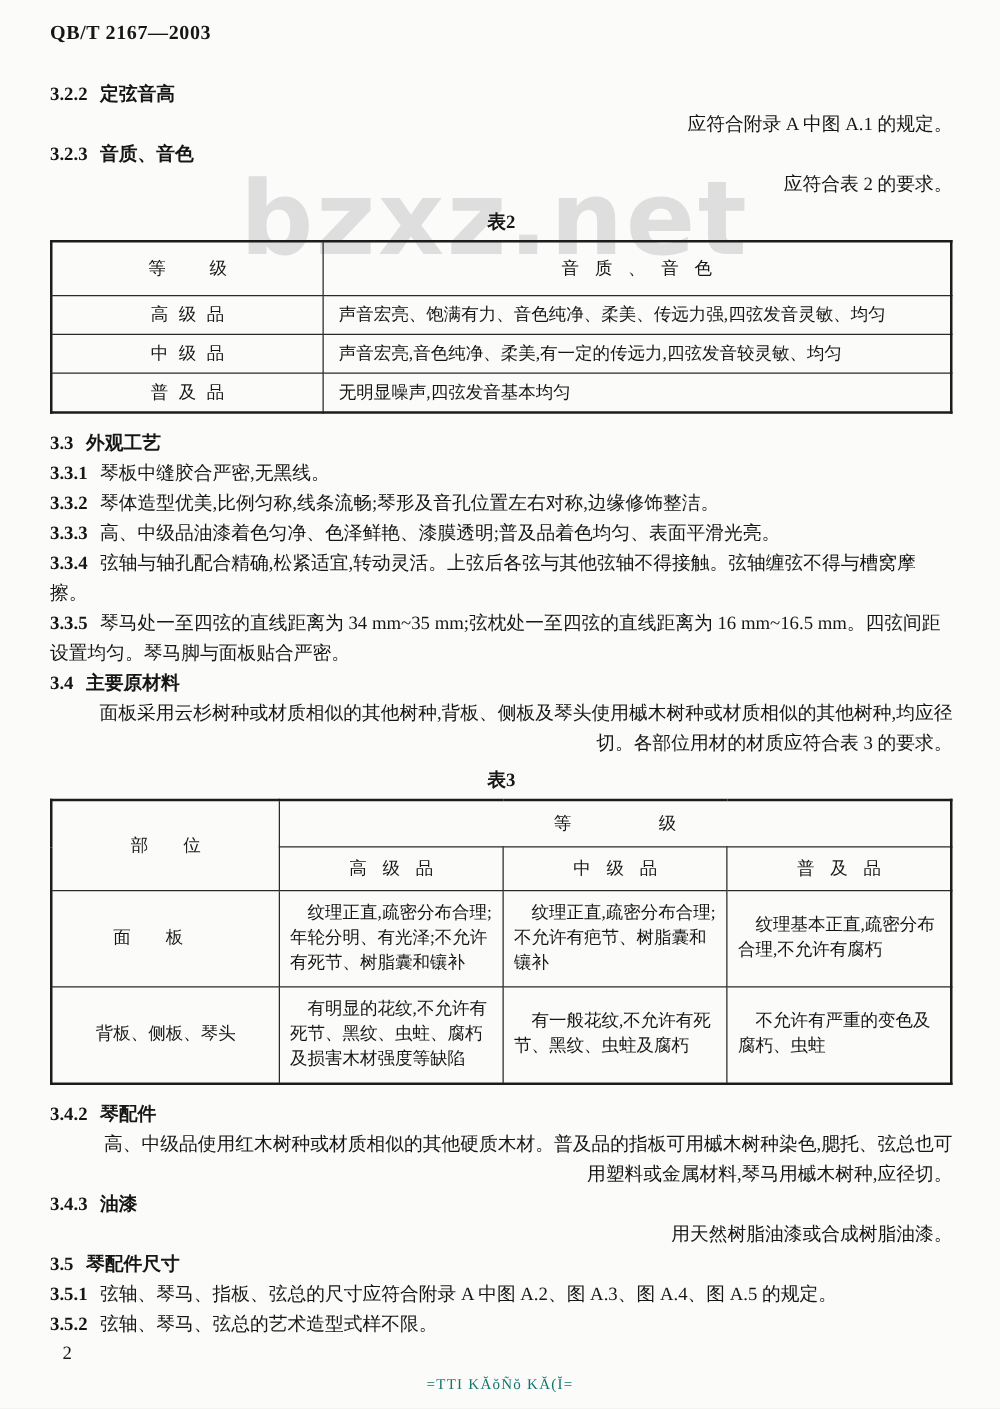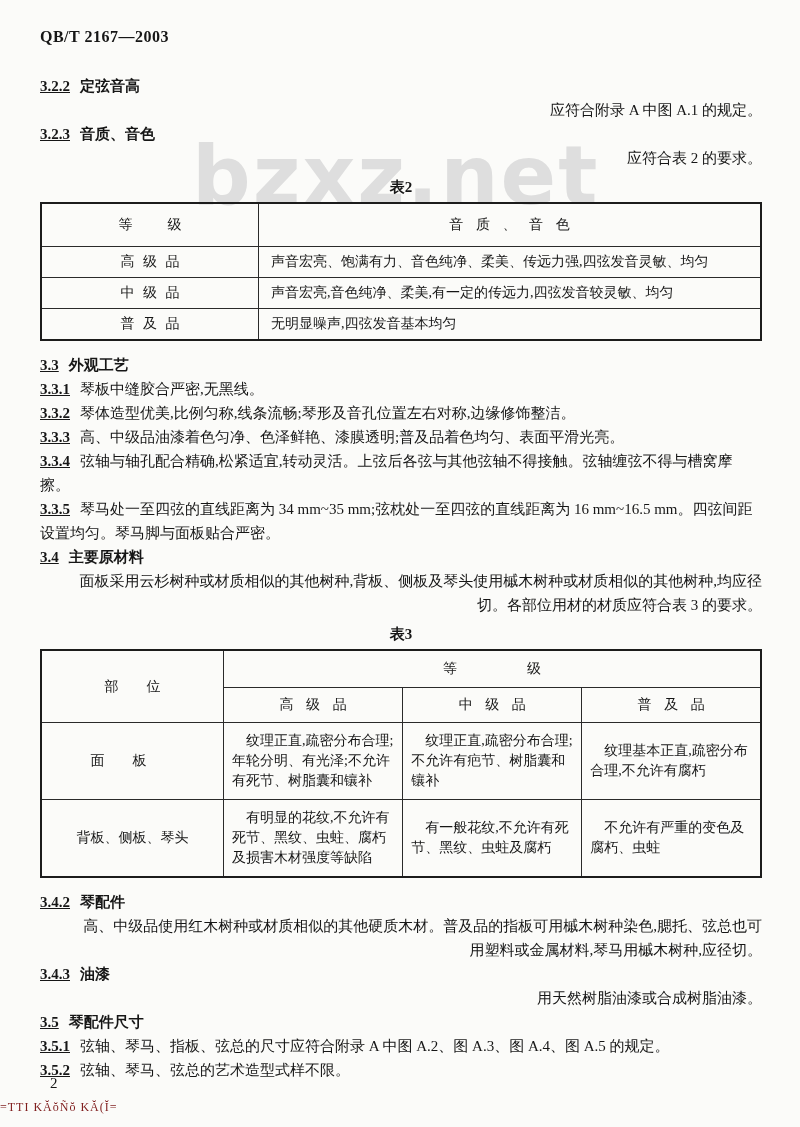--- a/index.html
+++ b/index.html
@@ -8,27 +8,27 @@
     width:800px;height:1127px;
     margin:0 auto;
     background:#fbfbf9;
     overflow:hidden;
     font-family:"Liberation Serif","DejaVu Serif",serif;
     color:#161616;
   }
   #content{
     position:relative;
     z-index:1;
-    padding:28px 38px 0 40px;
+    padding:18px 38px 0 40px;
     filter:blur(0.3px);
   }
   .doccode{font-weight:bold;font-size:16px;letter-spacing:0.5px;}
   .gap-lg{height:28px;}
   .para{margin:0;font-size:15px;line-height:24px;}
-  .para .num{font-weight:bold;margin-right:10px;text-decoration:underline;}
+  .para .num{font-weight:bold;margin-right:10px;}
   .heading{font-weight:bold;}
   .indent{text-indent:2em;text-align:right;}
   .caption{
     margin:8px 0 5px 0;
     text-align:center;
     font-weight:bold;
     font-size:15px;
   }
   table.t{
     border-collapse:collapse;
@@ -80,23 +80,23 @@
     position:absolute;
     z-index:1;
     left:50px;top:1075px;
     font-size:15px;
   }
   #wm-bottom{
     position:absolute;
     z-index:1;
     left:0;top:1100px;
     width:100%;
-    text-align:left;
+    text-align:center;
     font-size:12px;
-    color:#7f1d1d;
+    color:#0f766e;
     letter-spacing:1px;
   }
 </style>
 </head>
 <body>
 
 <div id="page">
 
   <div id="wm-big">bzxz.net</div>
 

